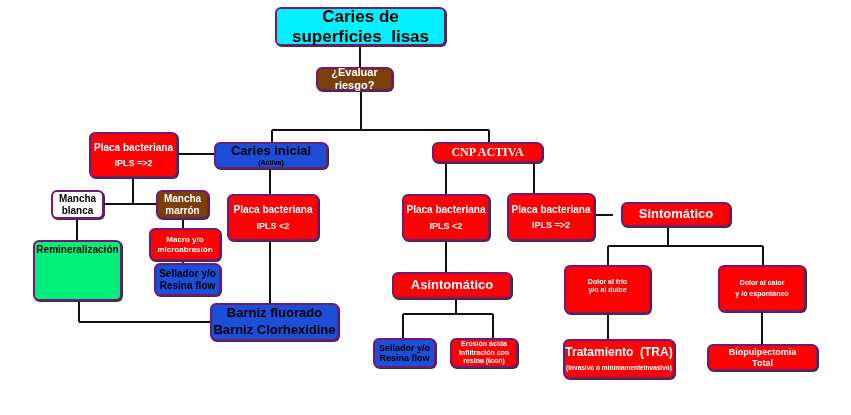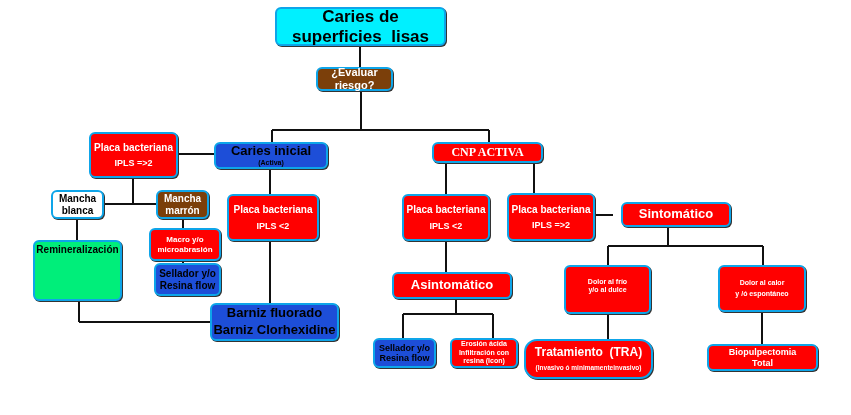--- a/index.html
+++ b/index.html
@@ -1,17 +1,17 @@
 <!DOCTYPE html>
 <html><head>
 <meta charset="utf-8">
 <style>
   html, body { margin:0; padding:0; background:#ffffff; }
   body { width:851px; height:415px; position:relative; overflow:hidden; font-family:"Liberation Sans", sans-serif; }
-  .box { position:absolute; box-sizing:border-box; border:2px solid #0ea5e9; border-radius:6px; display:flex; flex-direction:column; align-items:center; justify-content:center; text-align:center; font-weight:bold; line-height:1.15; box-shadow:1px 1px 0 #333; }
+  .box { position:absolute; box-sizing:border-box; border:2px solid #701a75; border-radius:6px; display:flex; flex-direction:column; align-items:center; justify-content:center; text-align:center; font-weight:bold; line-height:1.15; box-shadow:1px 1px 0 #333; }
   .red { background:#ff0000; color:#ffffff; }
   .yellow { background:#1d4ed8; color:#000;text-align:center; }
   .brown { background:#7b3f0a; color:#ffffff; }
   .cyan { background:#00f0ff; color:#000; }
   .white { background:#ffffff; color:#000; }
   .green { background:#00ee7a; color:#000; }
   svg.lines { position:absolute; left:0; top:0; }
   .serif { font-family:"Liberation Serif", serif; }
 </style>
 </head>
@@ -156,21 +156,21 @@
 <div class="box red" style="left:564px;top:265px;width:87px;height:49px;font-size:7px;justify-content:flex-start;padding-top:11px;">
   <span>Dolor al frío</span>
   <span>y/o al dulce</span>
 </div>
 
 <div class="box red" style="left:718px;top:265px;width:88px;height:47px;font-size:7px;justify-content:flex-start;padding-top:10px;line-height:1.6;">
   <span>Dolor al calor</span>
   <span>y /ó espontáneo</span>
 </div>
 
-<div class="box red" style="left:524px;top:339px;width:129px;height:40px;border-radius:13px;">
+<div class="box red" style="left:563px;top:339px;width:112px;height:40px;">
   <span style="font-size:12px;white-space:pre;">Tratamiento  (TRA)</span>
   <span style="font-size:6.5px;margin-top:4px;">(Invasivo ó minimamenteinvasivo)</span>
 </div>
 
 <div class="box red" style="left:707px;top:344px;width:111px;height:27px;font-size:9px;">
   <span>Biopulpectomia</span>
   <span>Total</span>
 </div>
 
 </body></html>

